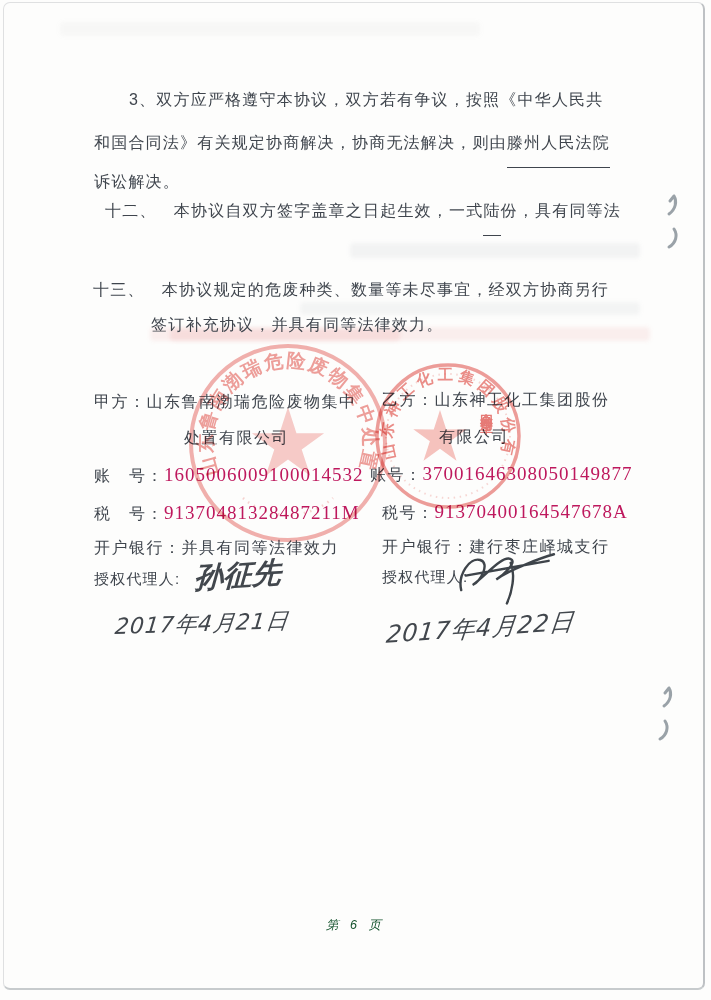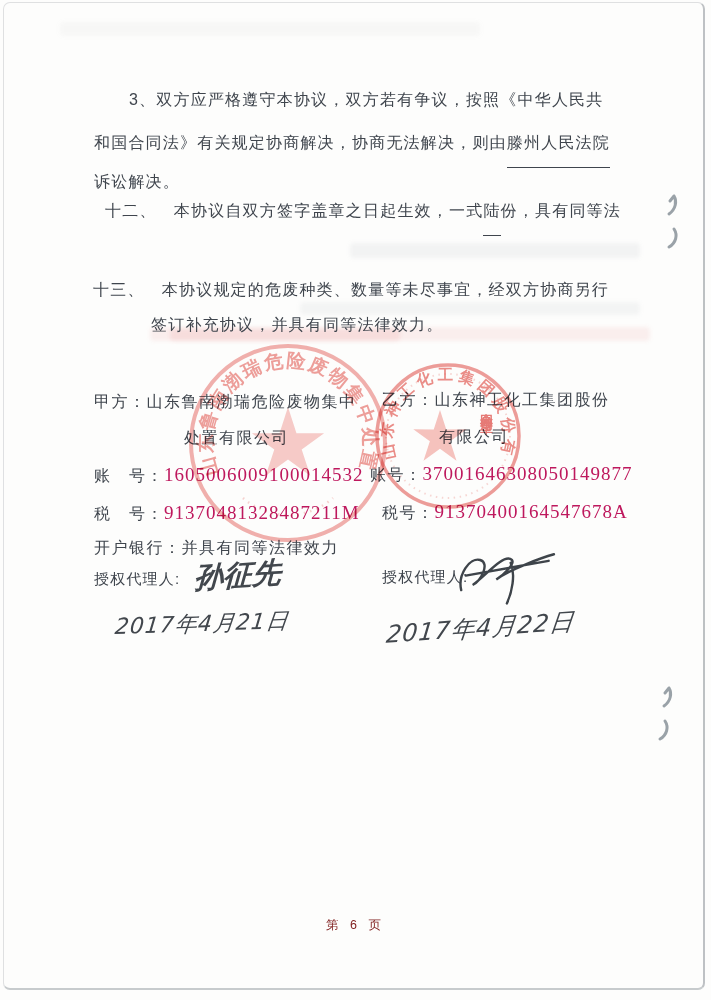--- a/index.html
+++ b/index.html
@@ -46,21 +46,21 @@
     font-size:13px; letter-spacing:2px;
     color:#e25a55; opacity:.8;
     mix-blend-mode:multiply;
     font-weight:600;
   }
   .bleed{
     position:absolute; filter:blur(2px); border-radius:4px; pointer-events:none;
   }
   .footer{
     position:absolute; left:50%; transform:translateX(-50%);
-    top:917px; font-size:12.5px; letter-spacing:4px; color:#7f1d1d;
+    top:917px; font-size:12.5px; letter-spacing:4px; color:#14532d;font-style:italic;
   }
   .artifact{ position:absolute; }
 </style>
 </head>
 <body>
 
 <div class="page">
   <div class="page-frame"></div>
 
   <div class="bleed" style="left:60px;top:22px;width:420px;height:14px;background:rgba(130,135,140,.05);"></div>
@@ -103,20 +103,23 @@
   <div class="line label" style="left:382px;top:390px;">
     <span>乙方：</span><span>山东神工化工集团股份</span>
   </div>
   <div class="line label" style="left:439px;top:427px;"><span>有限公司</span></div>
   <div class="line" style="left:370px;top:463px;">
     <span class="label">账号：</span><span class="num">37001646308050149877</span>
   </div>
   <div class="line" style="left:382px;top:501px;">
     <span class="label">税号：</span><span class="num">91370400164547678A</span>
   </div>
+  <div class="line" style="left:382px;top:537px;">
+    <span class="label">开户银行：</span><span class="label">建行枣庄峄城支行</span>
+  </div>
   <div class="line" style="left:382px;top:568px;font-size:15px;">
     <span>授权代理人:</span>
   </div>
 
   <svg class="handwriting" style="left:452px;top:545px;transform:rotate(-6deg);" width="115" height="62" viewBox="0 0 115 62">
     <path d="M8,40 C6,24 20,8 30,12 C40,16 28,34 20,36 C34,28 52,10 60,14 C68,18 50,30 44,33 C60,24 92,16 104,14
              M14,26 L98,20
              M60,18 C64,30 58,48 52,58" fill="none" stroke="#3e444a" stroke-width="2.4" stroke-linecap="round"></path>
   </svg>
   <div class="handwriting date-hw" style="left:386px;top:612px;font-size:24px;transform:rotate(-4deg) skewX(-10deg);">2017年4月22日</div>

